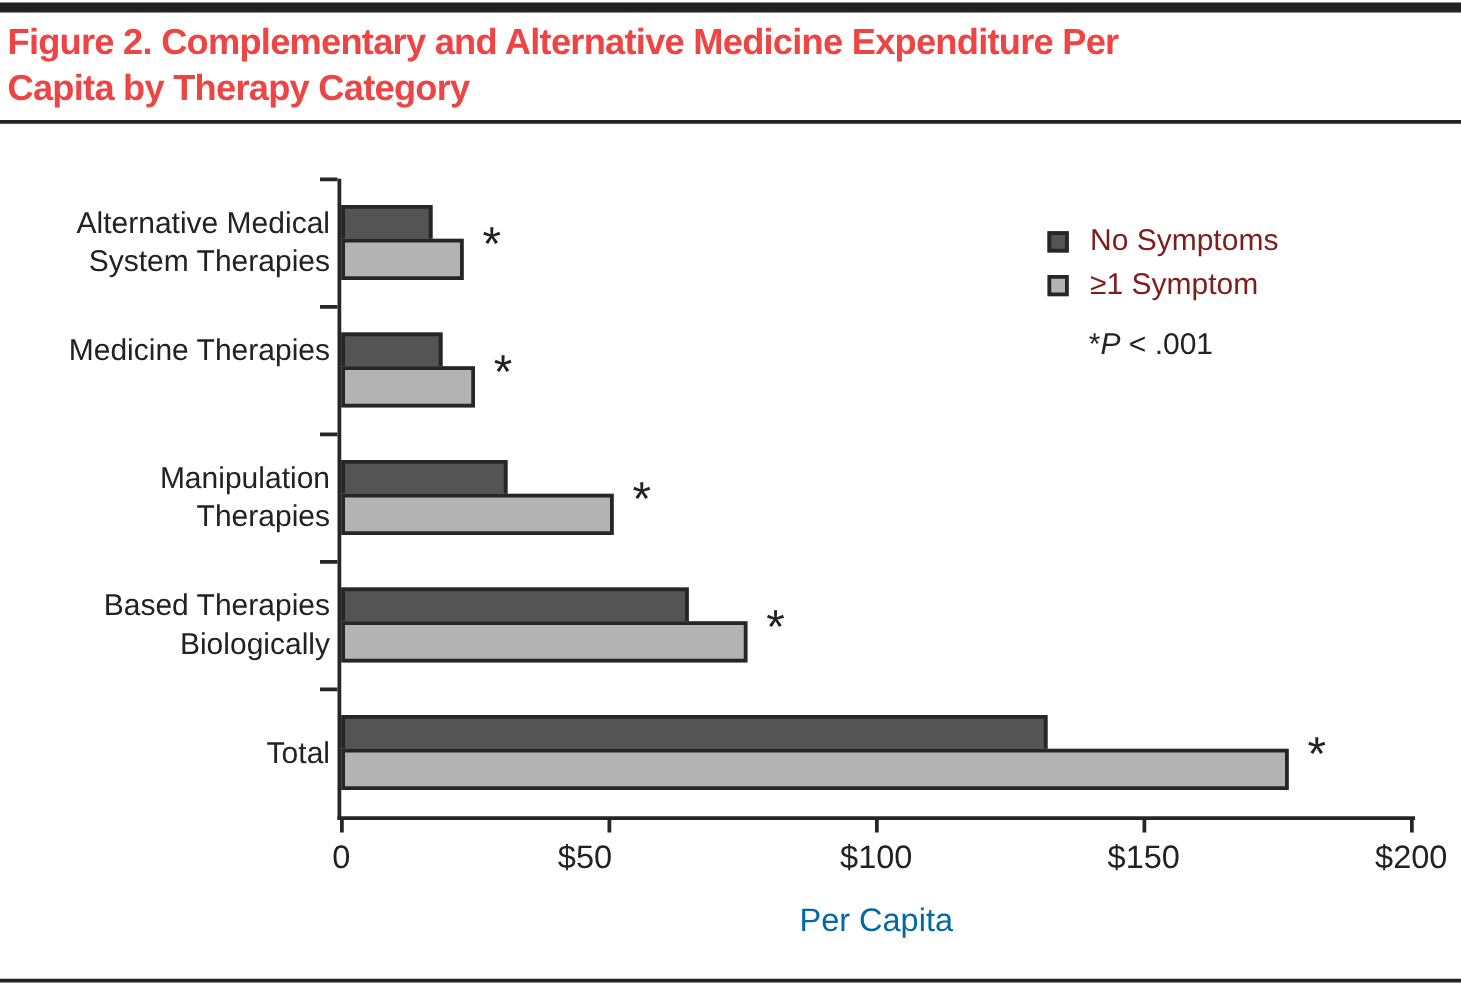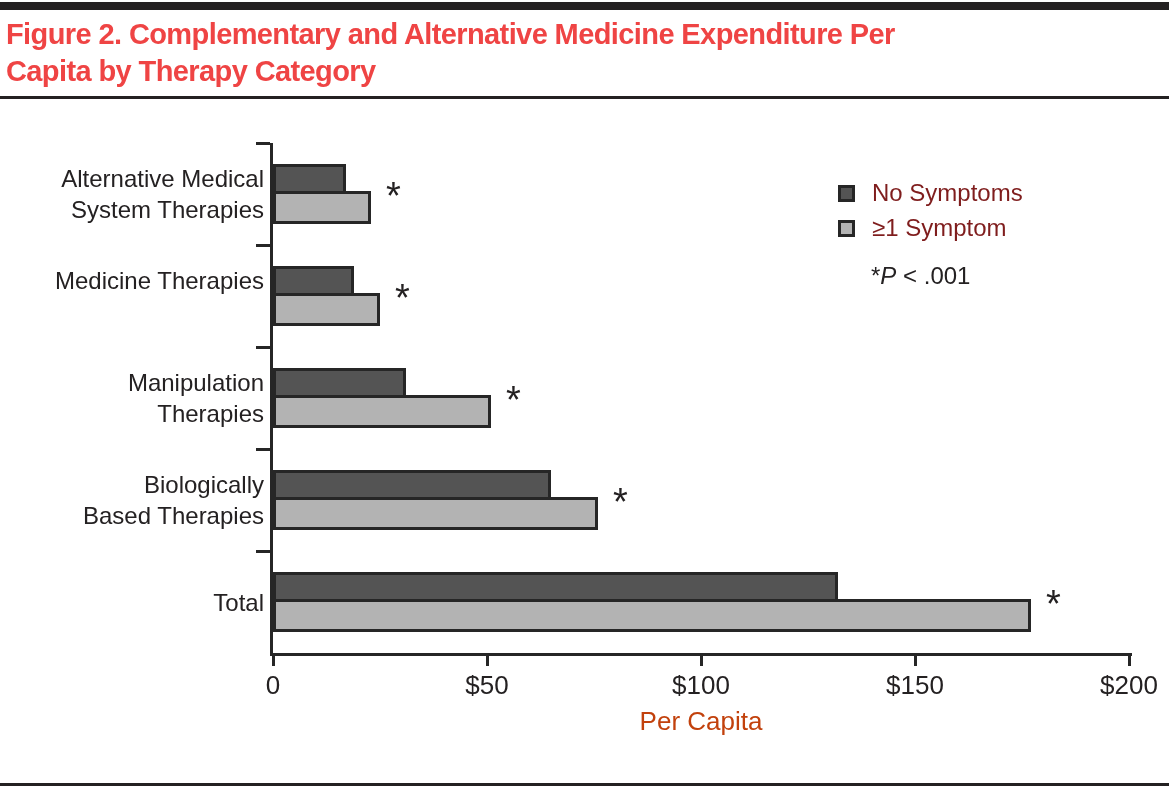--- a/index.html
+++ b/index.html
@@ -39,22 +39,22 @@
   #legend { position: absolute; left: 838px; top: 181px; }
   .legend-row { display: flex; align-items: center; height: 24px; margin-bottom: 11px; }
   .swatch {
     width: 17px; height: 17px; border: 3px solid #262626;
     box-sizing: border-box; margin-right: 17px; flex: 0 0 auto;
   }
   .legend-label { font-size: 24px; color: #7f1d1d; white-space: nowrap; }
   #p-note { position: absolute; left: 871px; top: 262px; font-size: 24px; color: #242122; }
   #p-note .pital { font-style: italic; }
   #x-axis-title {
-    position: absolute; left: 273px; top: 706px; width: 856px;
-    text-align: center; font-size: 26px; color: #c2410c;
+    position: absolute; left: 273px; top: 721px; width: 856px;
+    text-align: center; font-size: 26px; color: #0369a1;
   }
 </style>
 </head>
 <body>
 
 <div id="canvas">
 
   <div id="top-heavy-rule" class="rule"></div>
 
   <div id="figure-title" class="abs">
@@ -68,21 +68,21 @@
       <div class="axis" style="left: 270px; top: 143px; width: 3px; height: 513px;"></div>
       <div class="axis" style="left: 270px; top: 653px; width: 862px; height: 3px;"></div>
       <div class="axis" style="left: 256px; top: 142px; width: 14px; height: 3px;"></div>
       <div class="axis" style="left: 256px; top: 244px; width: 14px; height: 3px;"></div>
       <div class="axis" style="left: 256px; top: 346px; width: 14px; height: 3px;"></div>
       <div class="axis" style="left: 256px; top: 448px; width: 14px; height: 3px;"></div>
       <div class="axis" style="left: 256px; top: 550px; width: 14px; height: 3px;"></div>
       <div class="axis" style="left: 271.5px; top: 656px; width: 3px; height: 10px;"></div>
       <div class="ticklabel" style="left: 213px; top: 670px; width: 120px;">0</div>
       <div class="axis" style="left: 485.5px; top: 656px; width: 3px; height: 10px;"></div>
-      <div class="ticklabel" style="left: 427px; top: 670px; width: 120px;">$50</div>
+      <div class="ticklabel" style="left: 408px; top: 670px; width: 120px;">$50</div>
       <div class="axis" style="left: 699.5px; top: 656px; width: 3px; height: 10px;"></div>
       <div class="ticklabel" style="left: 641px; top: 670px; width: 120px;">$100</div>
       <div class="axis" style="left: 913.5px; top: 656px; width: 3px; height: 10px;"></div>
       <div class="ticklabel" style="left: 855px; top: 670px; width: 120px;">$150</div>
       <div class="axis" style="left: 1127.5px; top: 656px; width: 3px; height: 10px;"></div>
       <div class="ticklabel" style="left: 1069px; top: 670px; width: 120px;">$200</div>
       <div class="catlabel" style="right: 905px; top: 163px;">
         <div>Alternative Medical</div>
         <div>System Therapies</div>
       </div>
@@ -96,22 +96,22 @@
       <div class="bar" style="left: 273px; top: 293px; width: 107px; height: 33px; background: rgb(179, 179, 179);"></div>
       <div class="ast" style="left: 395px; top: 279px;">*</div>
       <div class="catlabel" style="right: 905px; top: 367px;">
         <div>Manipulation</div>
         <div>Therapies</div>
       </div>
       <div class="bar" style="left: 273px; top: 368px; width: 133px; height: 30px; background: rgb(84, 84, 84);"></div>
       <div class="bar" style="left: 273px; top: 395px; width: 218px; height: 33px; background: rgb(179, 179, 179);"></div>
       <div class="ast" style="left: 506px; top: 381px;">*</div>
       <div class="catlabel" style="right: 905px; top: 469px;">
+        <div>Based Therapies</div>
         <div>Biologically</div>
-        <div>Based Therapies</div>
       </div>
       <div class="bar" style="left: 273px; top: 470px; width: 278px; height: 30px; background: rgb(84, 84, 84);"></div>
       <div class="bar" style="left: 273px; top: 497px; width: 325px; height: 33px; background: rgb(179, 179, 179);"></div>
       <div class="ast" style="left: 613px; top: 483px;">*</div>
       <div class="catlabel" style="right: 905px; top: 586.5px; text-align: right;">
         <div>Total</div>
       </div>
       <div class="bar" style="left: 273px; top: 572px; width: 565px; height: 30px; background: rgb(84, 84, 84);"></div>
       <div class="bar" style="left: 273px; top: 599px; width: 758px; height: 33px; background: rgb(179, 179, 179);"></div>
       <div class="ast" style="left: 1046px; top: 585px;">*</div>

